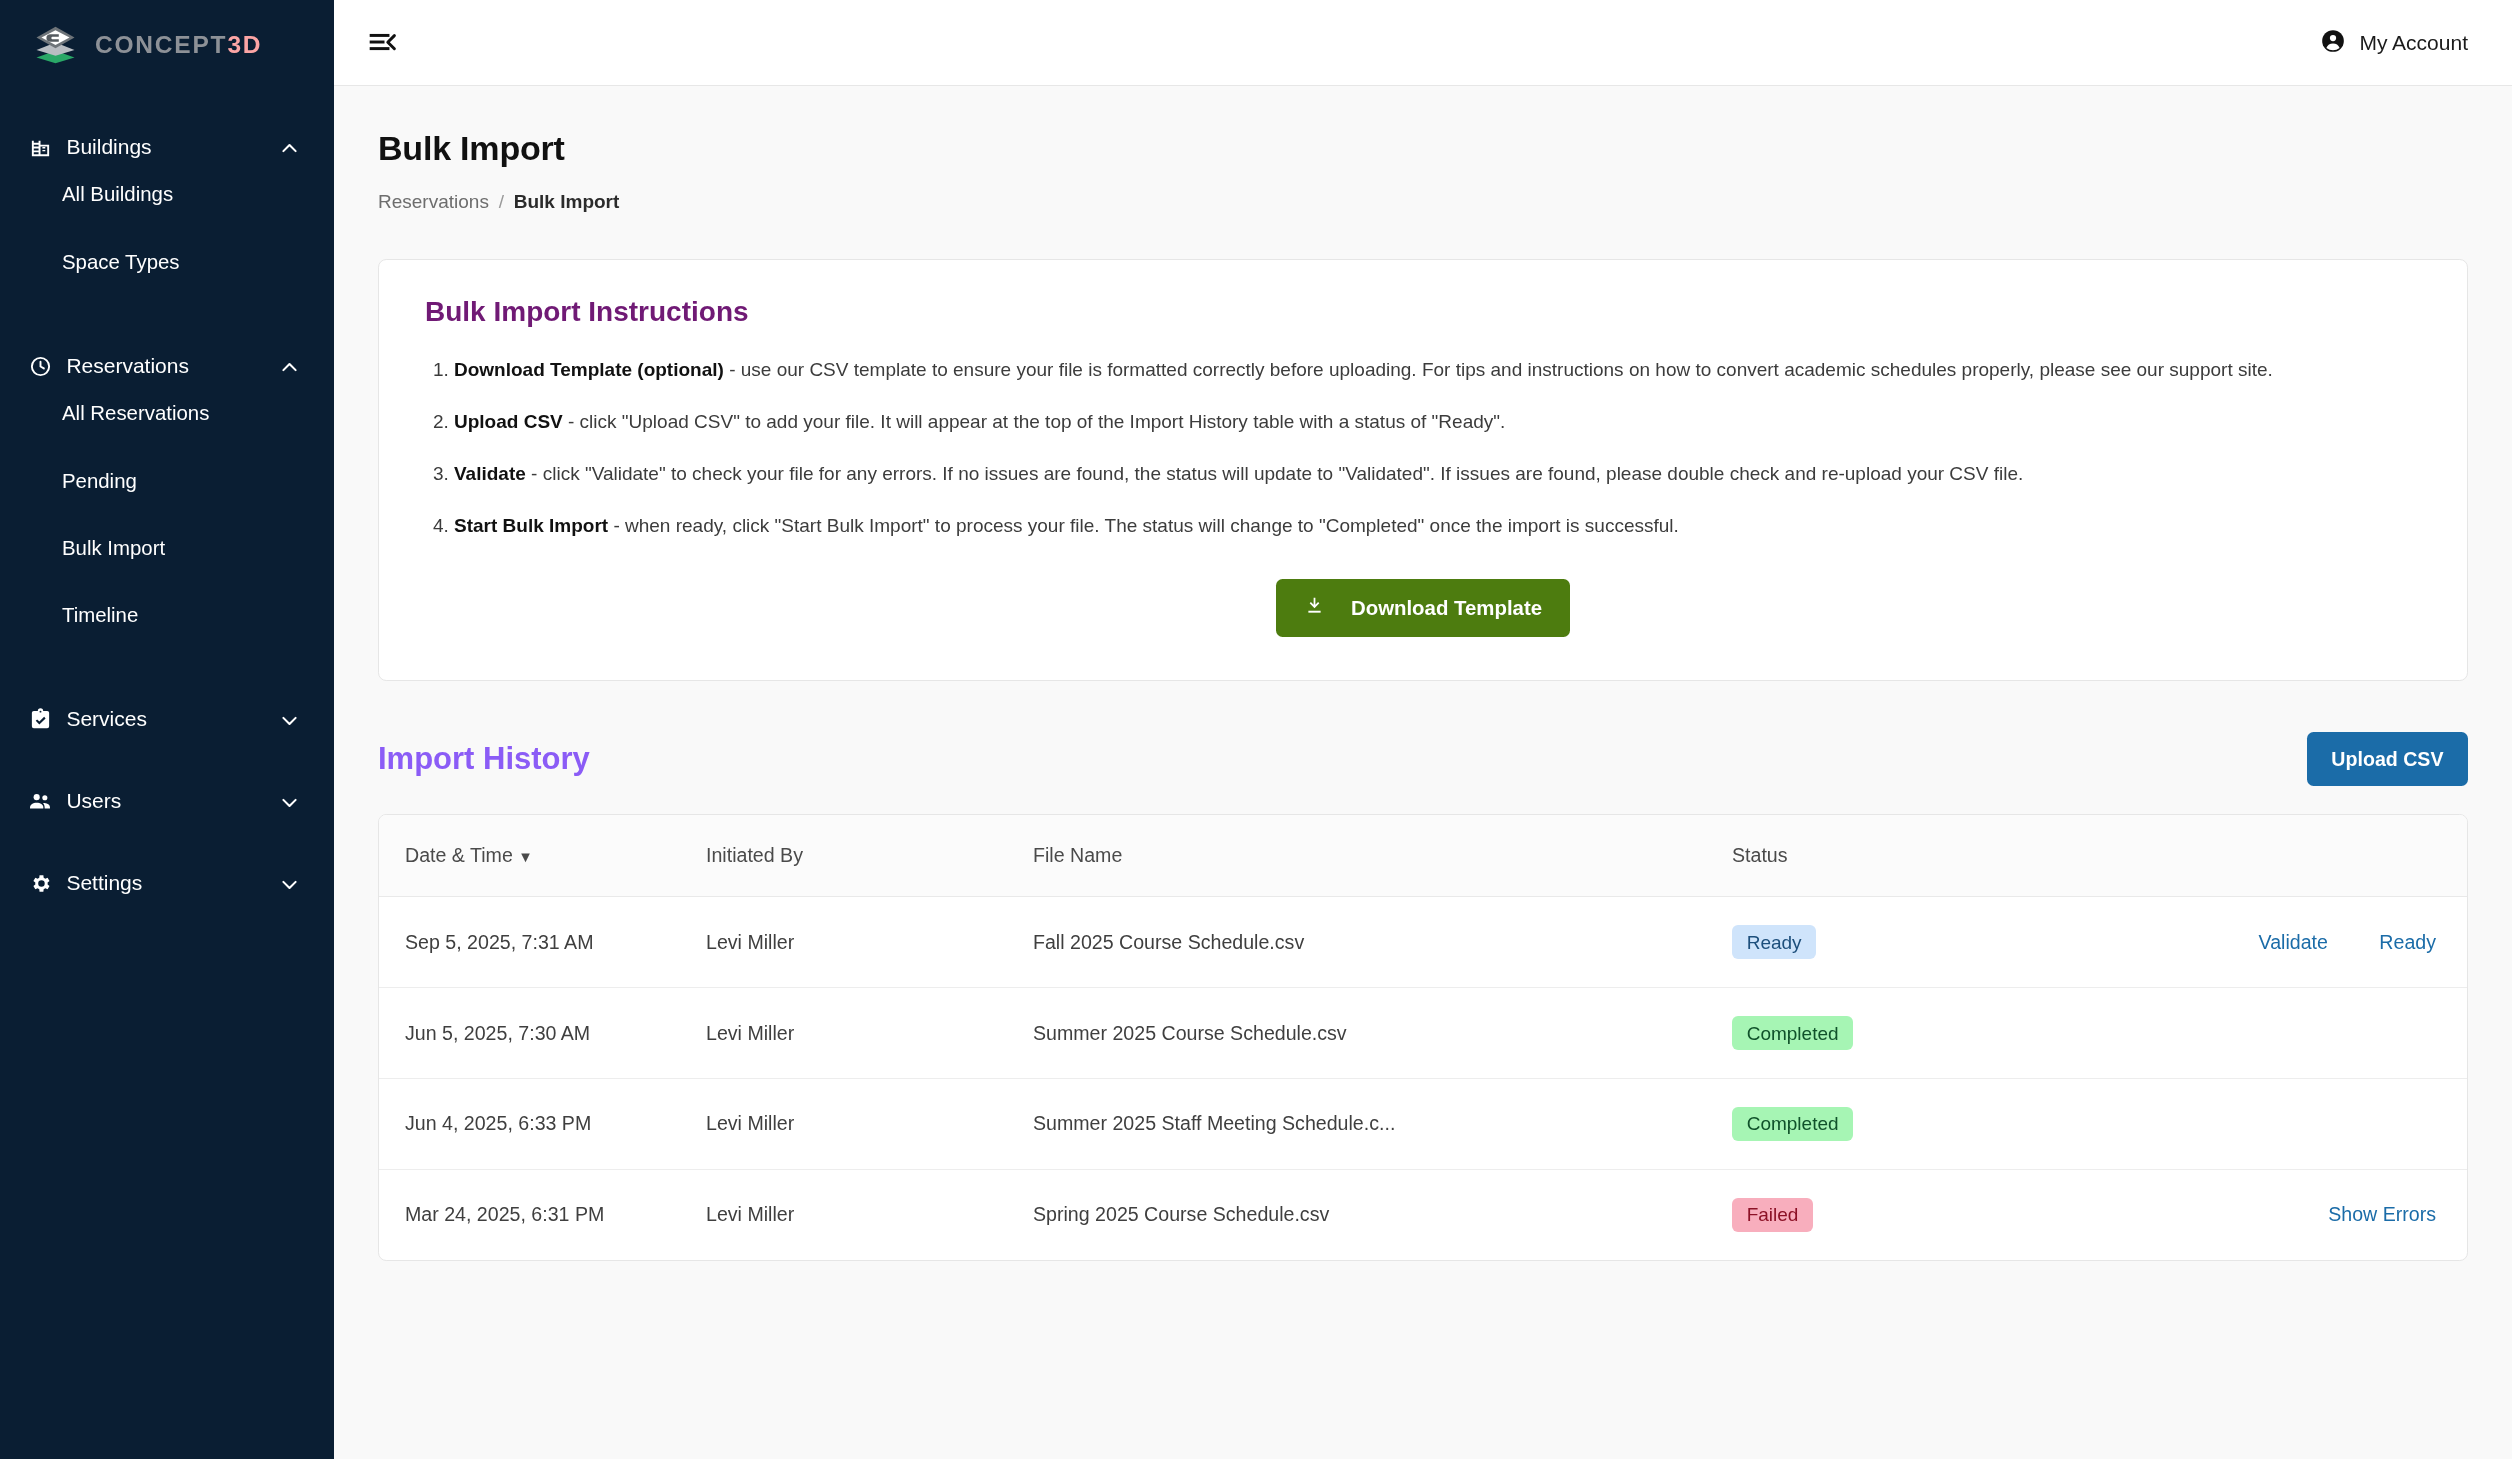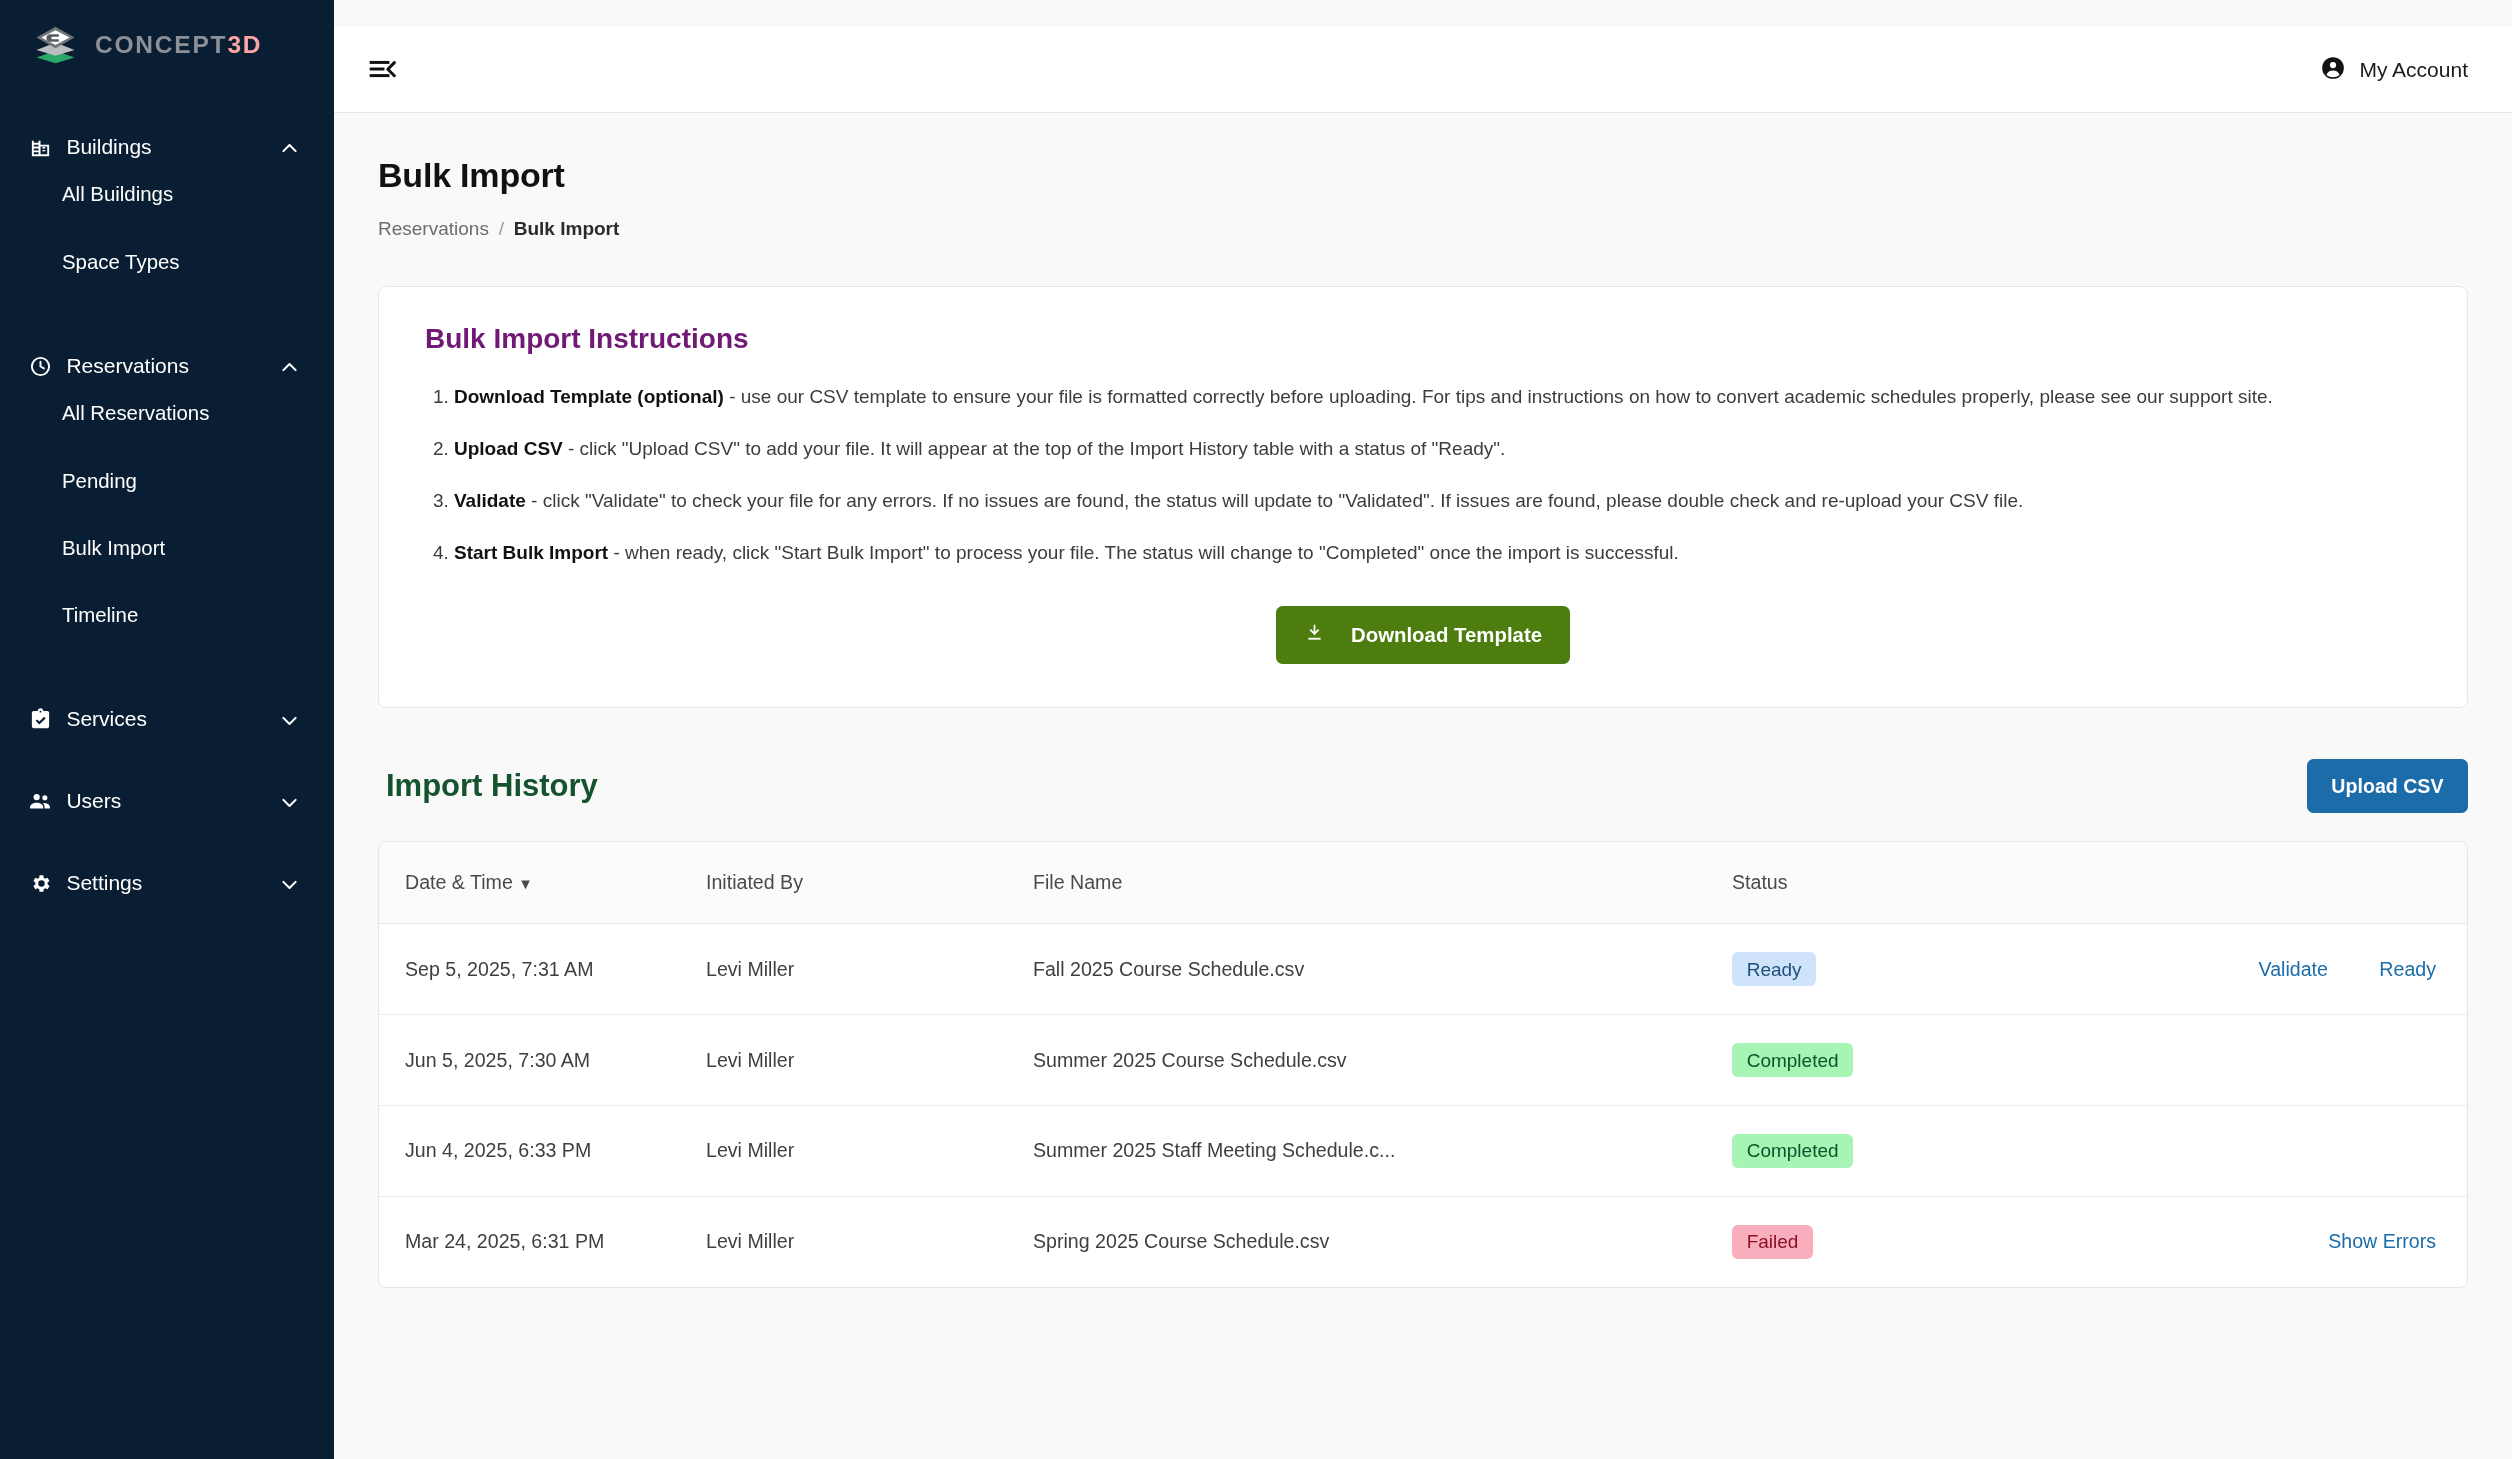--- a/index.html
+++ b/index.html
@@ -41,21 +41,20 @@
   .nav-sub.first { height: 70px; }
   .spacer-md { height: 21px; }
 
   
   .main { flex: 1; height: 1460px; background: #f9f9f9; display: flex; flex-direction: column; min-width: 0; }
   .topbar {
     height: 86px; flex: 0 0 86px; background: #ffffff;
     border-bottom: 0.8px solid #e7e7e7;
     display: flex; align-items: center; justify-content: space-between;
     padding: 0 44px 0 34px;
-    margin-top: 27px;
   }
   .hamburger { width: 33px; height: 28px; cursor: pointer; }
   .account { display: flex; align-items: center; gap: 13px; cursor: pointer; }
   .account .txt { font-size: 21px; color: #1b1b1b; }
 
   .content { flex: 1; padding: 43px 44px 0 44px; overflow: hidden; }
   .page-title { font-size: 34px; font-weight: 700; color: #111111; letter-spacing: -0.2px; }
   .crumbs { margin-top: 23px; font-size: 19px; color: #6d6d6d; display: flex; gap: 9.8px; }
   .crumbs .sep { color: #9a9a9a; }
   .crumbs .cur { color: #2b2b2b; font-weight: 700; }
@@ -75,21 +74,21 @@
     display: inline-flex; align-items: center; gap: 26px;
     background: #4d7c0f; color: #ffffff;
     font-size: 20.4px; font-weight: 700;
     border: none; border-radius: 6.5px;
     padding: 16.4px 28px; cursor: pointer;
   }
 
   .hist-head {
     margin-top: 51px; display: flex; align-items: center; justify-content: space-between;
   }
-  .hist-title { font-size: 31px; font-weight: 700; color: #14532d; margin-left: 8px; }
+  .hist-title { font-size: 31px; font-weight: 700; color: #8b5cf6; }
   .btn-blue {
     background: #1b6ca8; color: #ffffff; font-size: 19.6px; font-weight: 700;
     border: none; border-radius: 6.5px; padding: 15.5px 24.5px; cursor: pointer;
   }
 
   .table-card {
     margin-top: 28px; background: #ffffff;
     border: 0.8px solid #e6e6e6; border-radius: 8.2px; overflow: hidden;
   }
   table { width: 100%; border-collapse: collapse; }

